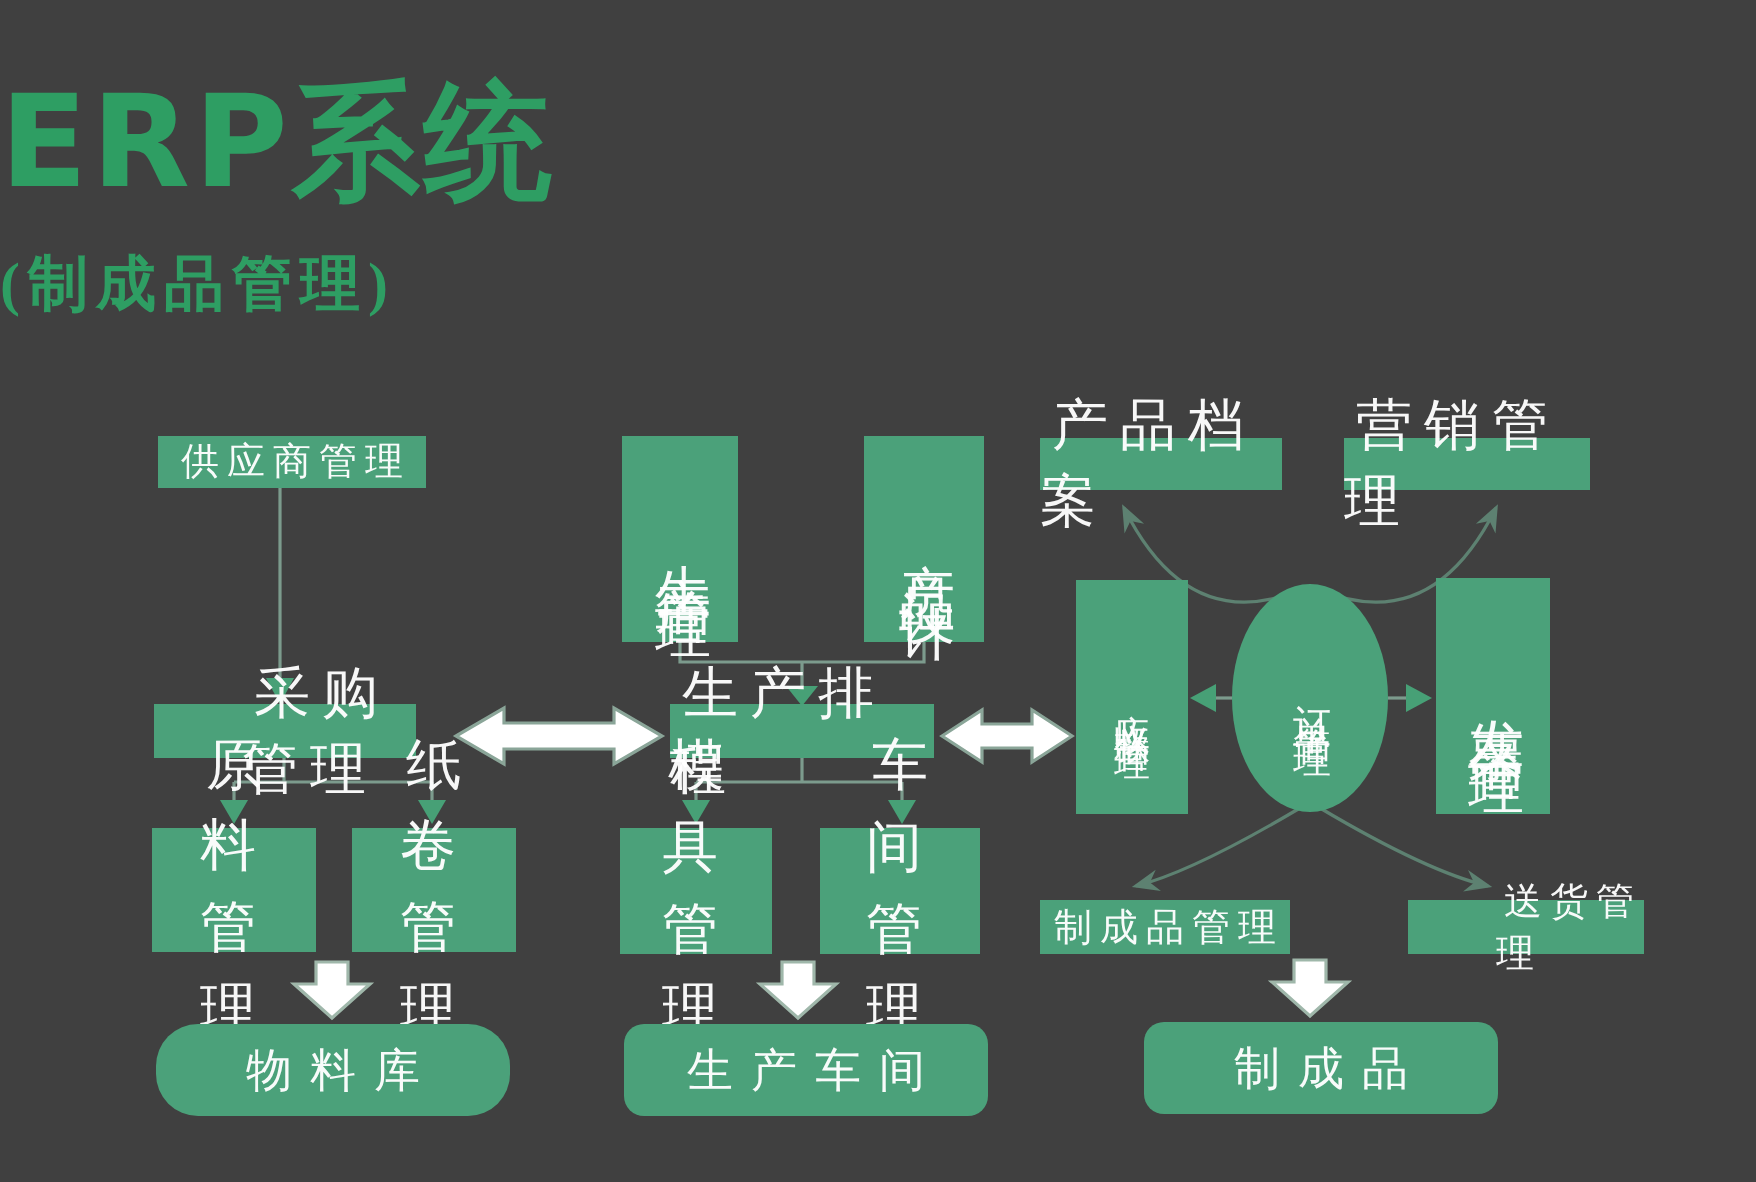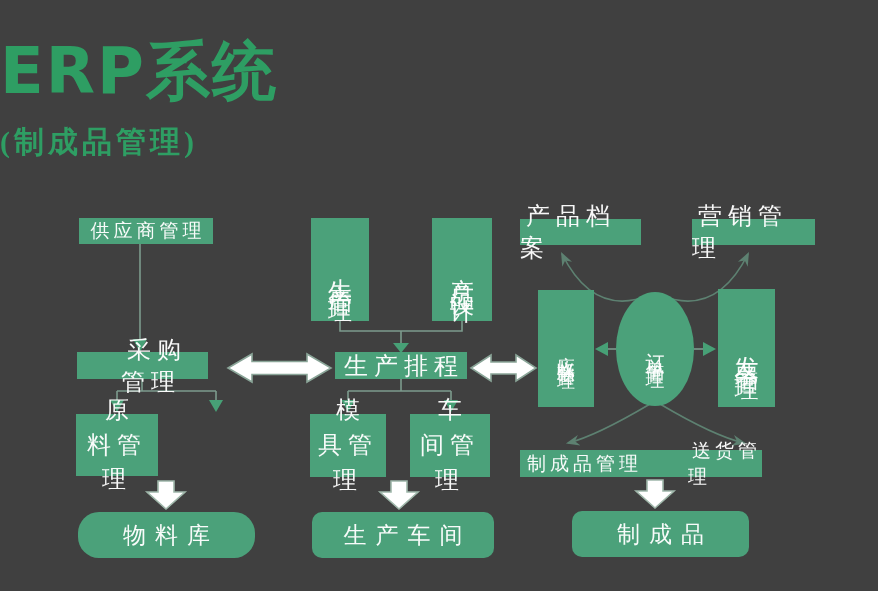--- a/index.html
+++ b/index.html
@@ -18,21 +18,21 @@
   .hdr-sub{
     position:absolute;left:0;top:122px;width:878px;
     font-size:30px;letter-spacing:4px;font-weight:600;color:#2e9e63;
   }
   
   .node{
     position:absolute;
     background:#4ba17a;
     color:rgba(255,255,255,.96);
     display:flex;align-items:center;justify-content:center;
-    font-size:24px;letter-spacing:6px;
+    font-size:28px;letter-spacing:6px;
     text-indent:6px; 
     box-sizing:border-box;
   }
   .node.small{font-size:19px;letter-spacing:4px;text-indent:4px;}
   .node.vert{
     writing-mode:vertical-rl;text-orientation:upright;
     letter-spacing:7px;text-indent:0;
     padding-top:6px;
   }
   .node.two-line{letter-spacing:6px;}
@@ -41,32 +41,32 @@
   .node.ellipse{
     border-radius:50%;
     writing-mode:vertical-rl;text-orientation:upright;
     letter-spacing:6px;text-indent:0;font-size:19px;
   }
   
   #n-supplier      {left:79px; top:218px;width:134px;height:26px;}
   #n-prodmgmt     {left:311px;top:218px;width:58px; height:103px;}
   #n-proddesign   {left:432px;top:218px;width:60px; height:103px;}
   #n-archive       {left:520px;top:219px;width:121px;height:26px;}
-  #n-marketing     {left:672px;top:219px;width:123px;height:26px;margin-left:20px;}
+  #n-marketing     {left:672px;top:219px;width:123px;height:26px;}
   #n-purchasing    {left:77px; top:352px;width:131px;height:27px;padding-left:44px;}
   #n-scheduling    {left:335px;top:352px;width:132px;height:27px;}
   #n-receivables   {left:538px;top:290px;width:56px; height:117px;font-size:18px;letter-spacing:4px;}
   #n-orders        {left:616px;top:292px;width:78px; height:114px;}
   #n-invoice       {left:718px;top:289px;width:57px; height:118px;}
   #n-raw           {left:76px; top:414px;width:82px; height:62px;}
   #n-paper         {left:176px;top:414px;width:82px; height:62px;}
   #n-mold          {left:310px;top:414px;width:76px; height:63px;}
   #n-workshop      {left:410px;top:414px;width:80px; height:63px;}
   #n-finishedmgmt  {left:520px;top:450px;width:125px;height:27px;}
-  #n-delivery      {left:644px;top:450px;width:118px;height:27px;padding-left:44px;}
+  #n-delivery      {left:704px;top:450px;width:118px;height:27px;padding-left:44px;}
   #n-materialstore {left:78px; top:512px;width:177px;height:46px;border-radius:21px;}
   #n-prodfloor     {left:312px;top:512px;width:182px;height:46px;}
   #n-finishedgoods {left:572px;top:511px;width:177px;height:46px;}
   
   #wires{position:absolute;left:0;top:0;width:878px;height:591px;pointer-events:none;}
   .thin  {stroke:#7c9b8d;stroke-width:1.6;fill:none;}
   .curve {stroke:#5d8171;stroke-width:1.6;fill:none;}
   .ah    {fill:#47a076;stroke:none;}          
   .hollow{fill:#ffffff;stroke:#8aa598;stroke-width:1.6;}
   .block {fill:#ffffff;stroke:#9fb7aa;stroke-width:1.6;}
@@ -141,20 +141,23 @@
 
   <div class="node" id="n-purchasing">采购管理</div>
   <div class="node" id="n-scheduling">生产排程</div>
   <div class="node vert" id="n-receivables">应收款管理</div>
   <div class="node ellipse" id="n-orders">订单管理</div>
   <div class="node vert" id="n-invoice">发票管理</div>
 
   <div class="node two-line" id="n-raw">
       <span>原料管理</span>
     </div>
+  <div class="node two-line" id="n-paper">
+      <span>纸卷管理</span>
+    </div>
   <div class="node two-line" id="n-mold">
       <span>模具管理</span>
     </div>
   <div class="node two-line" id="n-workshop">
       <span>车间管理</span>
     </div>
   <div class="node small" id="n-finishedmgmt">制成品管理</div>
   <div class="node small" id="n-delivery">送货管理</div>
 
   <div class="node rounded" id="n-materialstore">物料库</div>

